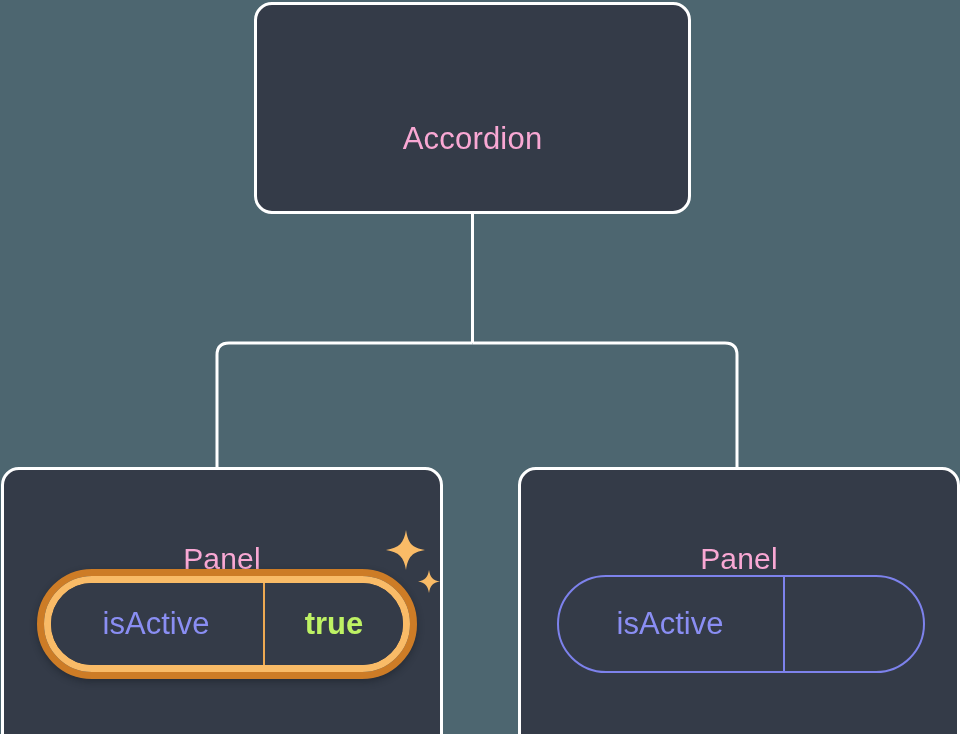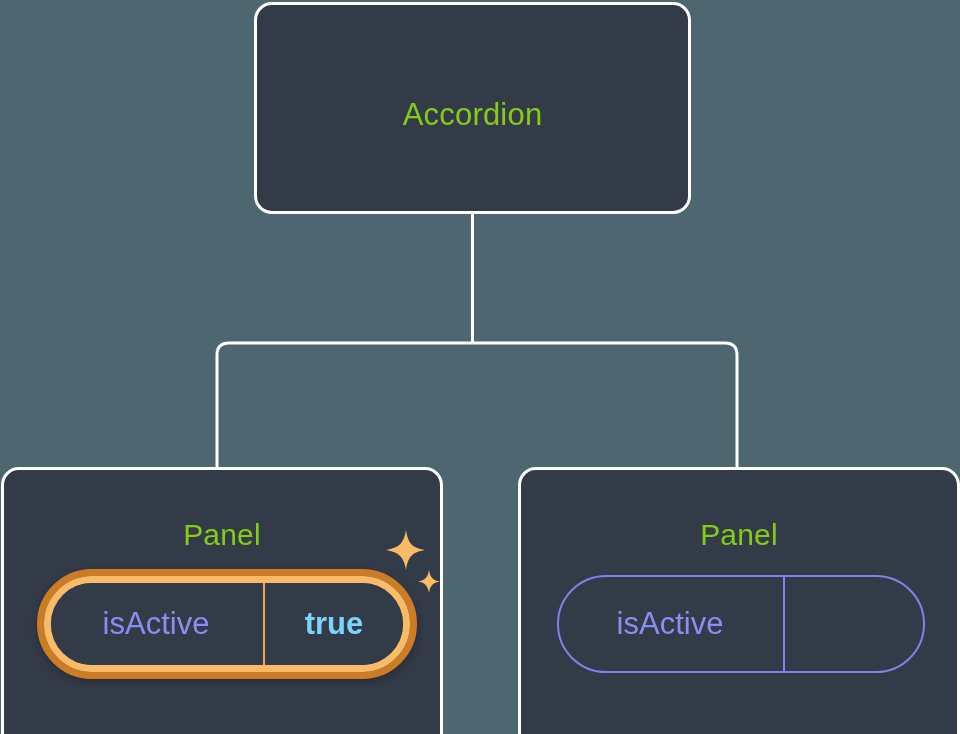--- a/index.html
+++ b/index.html
@@ -43,26 +43,27 @@
   }
 
   .node-root {
     left: 254px;
     top: 2px;
     width: 437px;
     height: 212px;
   }
 
   .node-title {
-    color: #84cc16;
+    color: #f9a8d4;
     font-size: 31px;
     font-weight: 400;
     letter-spacing: 0.2px;
     text-align: center;
     white-space: nowrap;
+    margin-top: 24px;
   }
 
   .node-root .node-title {
     position: absolute;
     left: 0;
     right: 0;
     top: 92px;
   }
 
   .panel {
@@ -189,21 +190,21 @@
 
   .pill-highlight .pill-divider {
     width: 2px;
     height: 100%;
     background: #eda952;
   }
 
   .pill-highlight .pill-val {
     flex: 1;
     text-align: center;
-    color: #7dd3fc;
+    color: #bef264;
     font-size: 31px;
     font-weight: 700;
   }
 
   
   .sparkles {
     position: absolute;
     left: 386px;
     top: 530px;
     width: 70px;

